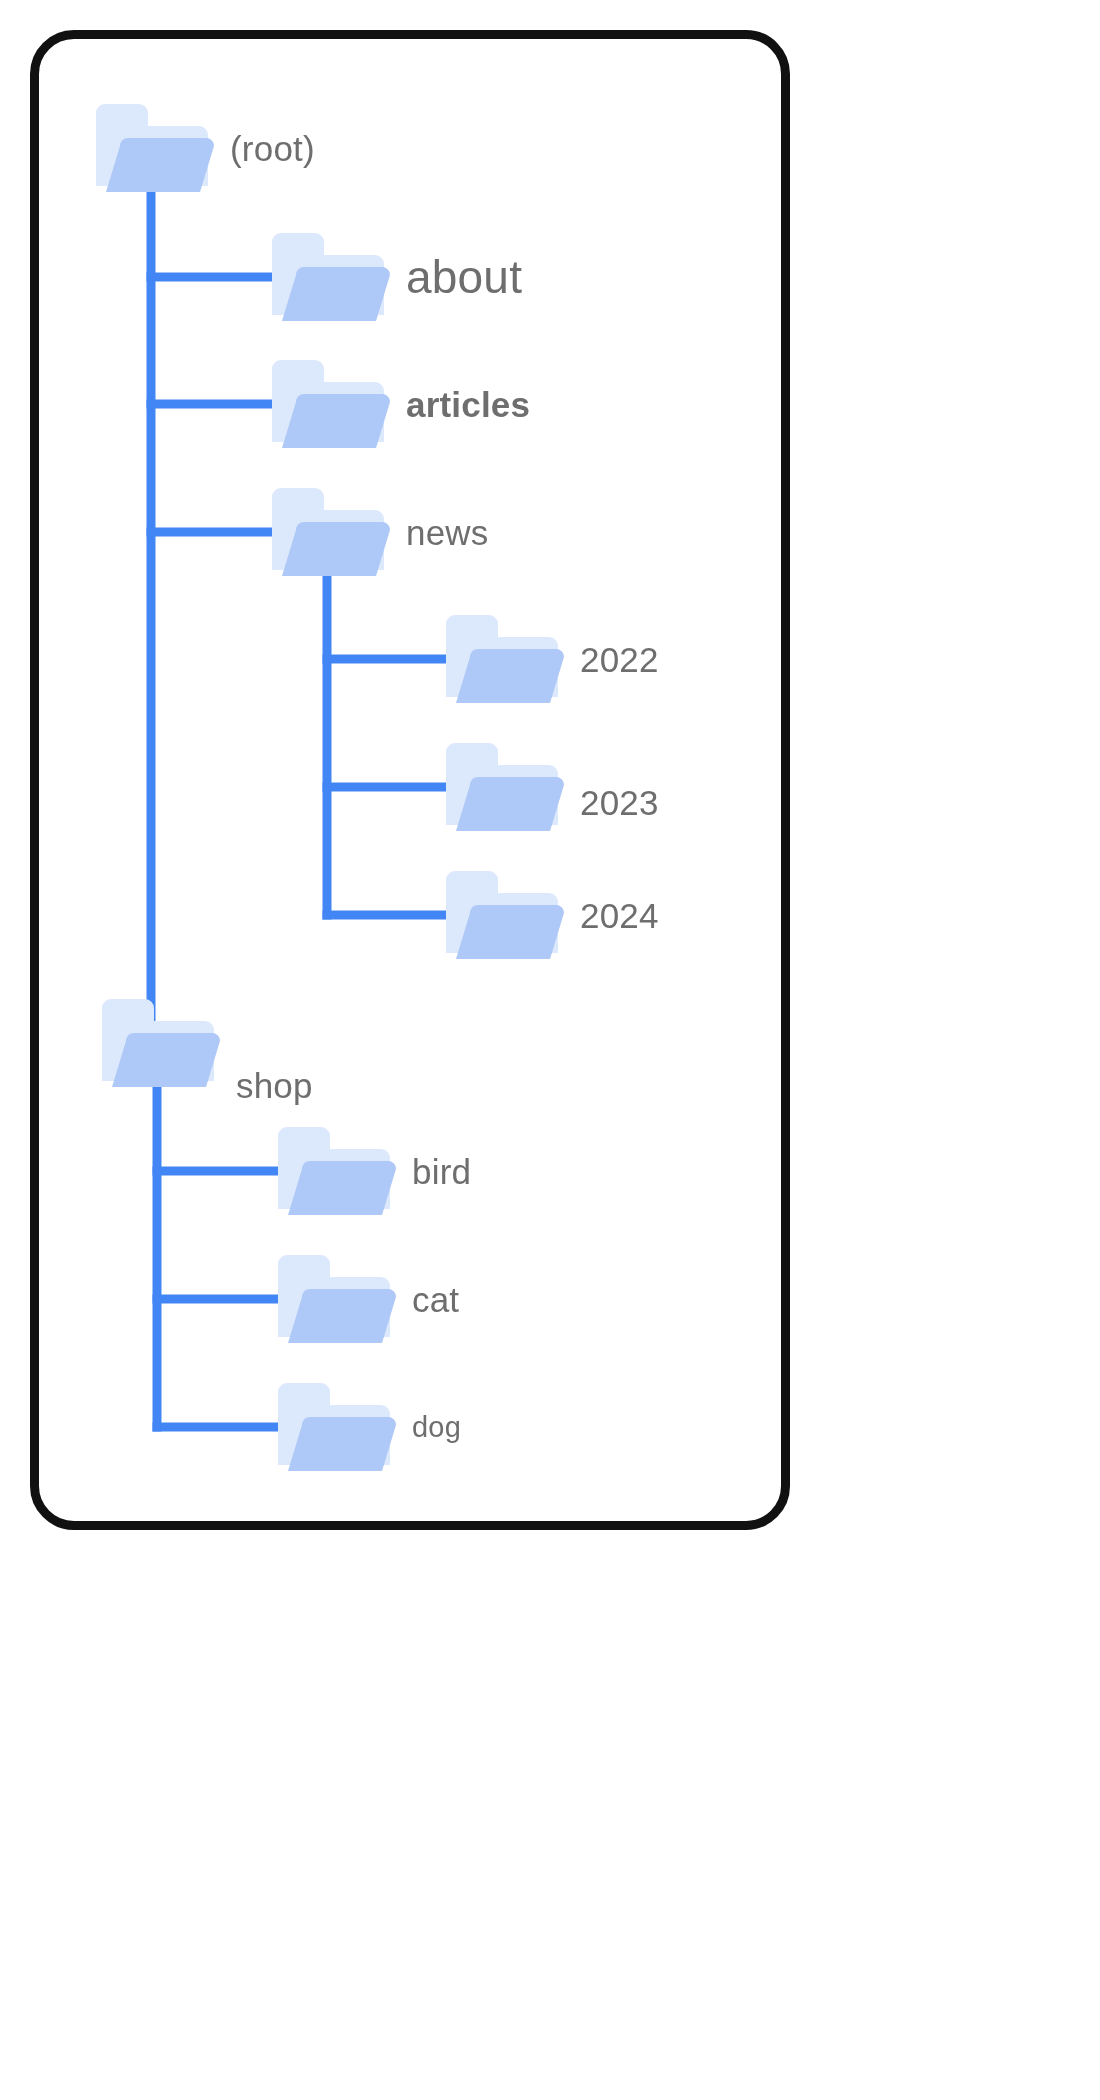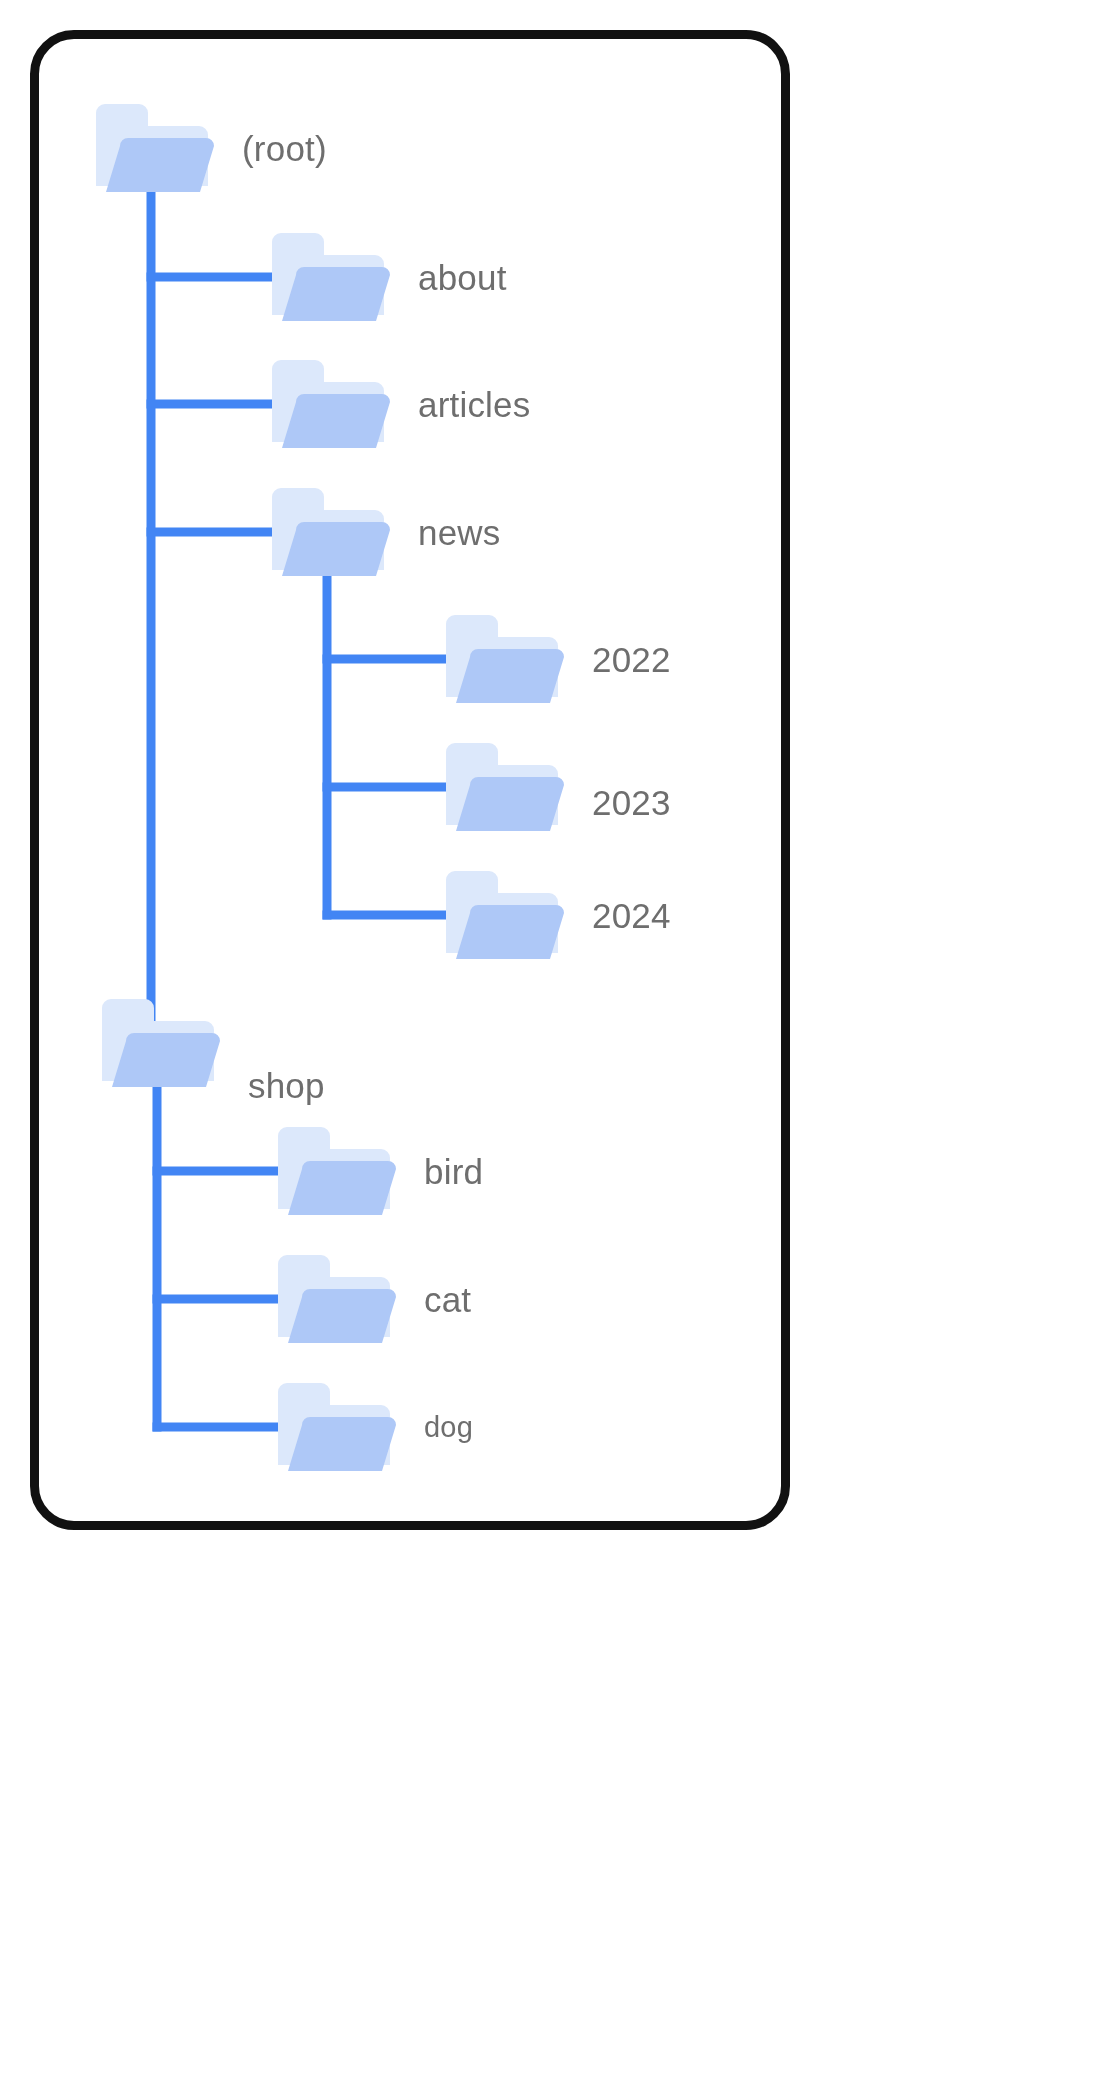--- a/index.html
+++ b/index.html
@@ -41,21 +41,21 @@
     left: 0;
     top: 0;
     width: 1100px;
     height: 2100px;
     pointer-events: none;
   }
 
   
   .labels {
     position: absolute;
-    left: 12px;
+    left: 0;
     top: 0;
     width: 928px;
     height: 2100px;
   }
   .node-label {
     position: absolute;
     font-family: "Liberation Sans", sans-serif;
     font-size: 35px;
     font-weight: 400;
     color: #6e6e6e;
@@ -131,22 +131,22 @@
         </g>
         <g>
           <path d="M 287 1383 h 34 a 9 9 0 0 1 9 9 v 13 h 51 a 9 9 0 0 1 9 9 v 51 h -112 v -73 a 9 9 0 0 1 9 -9 z" fill="#dce8fb"></path>
           <path d="M 310 1417 L 388 1417 a 8 8 0 0 1 8 8 L 382 1471 L 288 1471 L 302 1425 a 8 8 0 0 1 8 -8 z" fill="#aec8f7"></path>
         </g>
       </g>
   </svg>
 
   <div class="labels" id="labels">
       <div class="node-label" style="left: 230px; top: 148px; color: rgb(110, 110, 110); font-size: 35px;">(root)</div>
-      <div class="node-label" style="left: 406px; top: 277px; color: rgb(110, 110, 110); font-size: 35px;">about</div>
-      <div class="node-label" style="left: 406px; top: 404px; color: rgb(110, 110, 110); font-size: 35px;">articles</div>
+      <div class="node-label" style="left: 406px; top: 277px; color: rgb(110, 110, 110); font-size: 46px;">about</div>
+      <div class="node-label" style="left: 406px; top: 404px; color: rgb(110, 110, 110); font-size: 35px; font-weight: bold;">articles</div>
       <div class="node-label" style="left: 406px; top: 532px; color: rgb(110, 110, 110); font-size: 35px; text-align: center;">news</div>
       <div class="node-label" style="left: 580px; top: 659px; color: rgb(110, 110, 110); font-size: 35px;">2022</div>
       <div class="node-label" style="left: 580px; top: 787px; color: rgb(110, 110, 110); font-size: 35px; margin-top: 15px;">2023</div>
       <div class="node-label" style="left: 580px; top: 915px; color: rgb(110, 110, 110); font-size: 35px;">2024</div>
       <div class="node-label" style="left: 236px; top: 1043px; color: rgb(110, 110, 110); font-size: 35px; margin-top: 42px;">shop</div>
       <div class="node-label" style="left: 412px; top: 1171px; color: rgb(110, 110, 110); font-size: 35px;">bird</div>
       <div class="node-label" style="left: 412px; top: 1299px; color: rgb(110, 110, 110); font-size: 35px;">cat</div>
       <div class="node-label" style="left: 412px; top: 1427px; color: rgb(110, 110, 110); font-size: 29px;">dog</div>
     </div>
 

